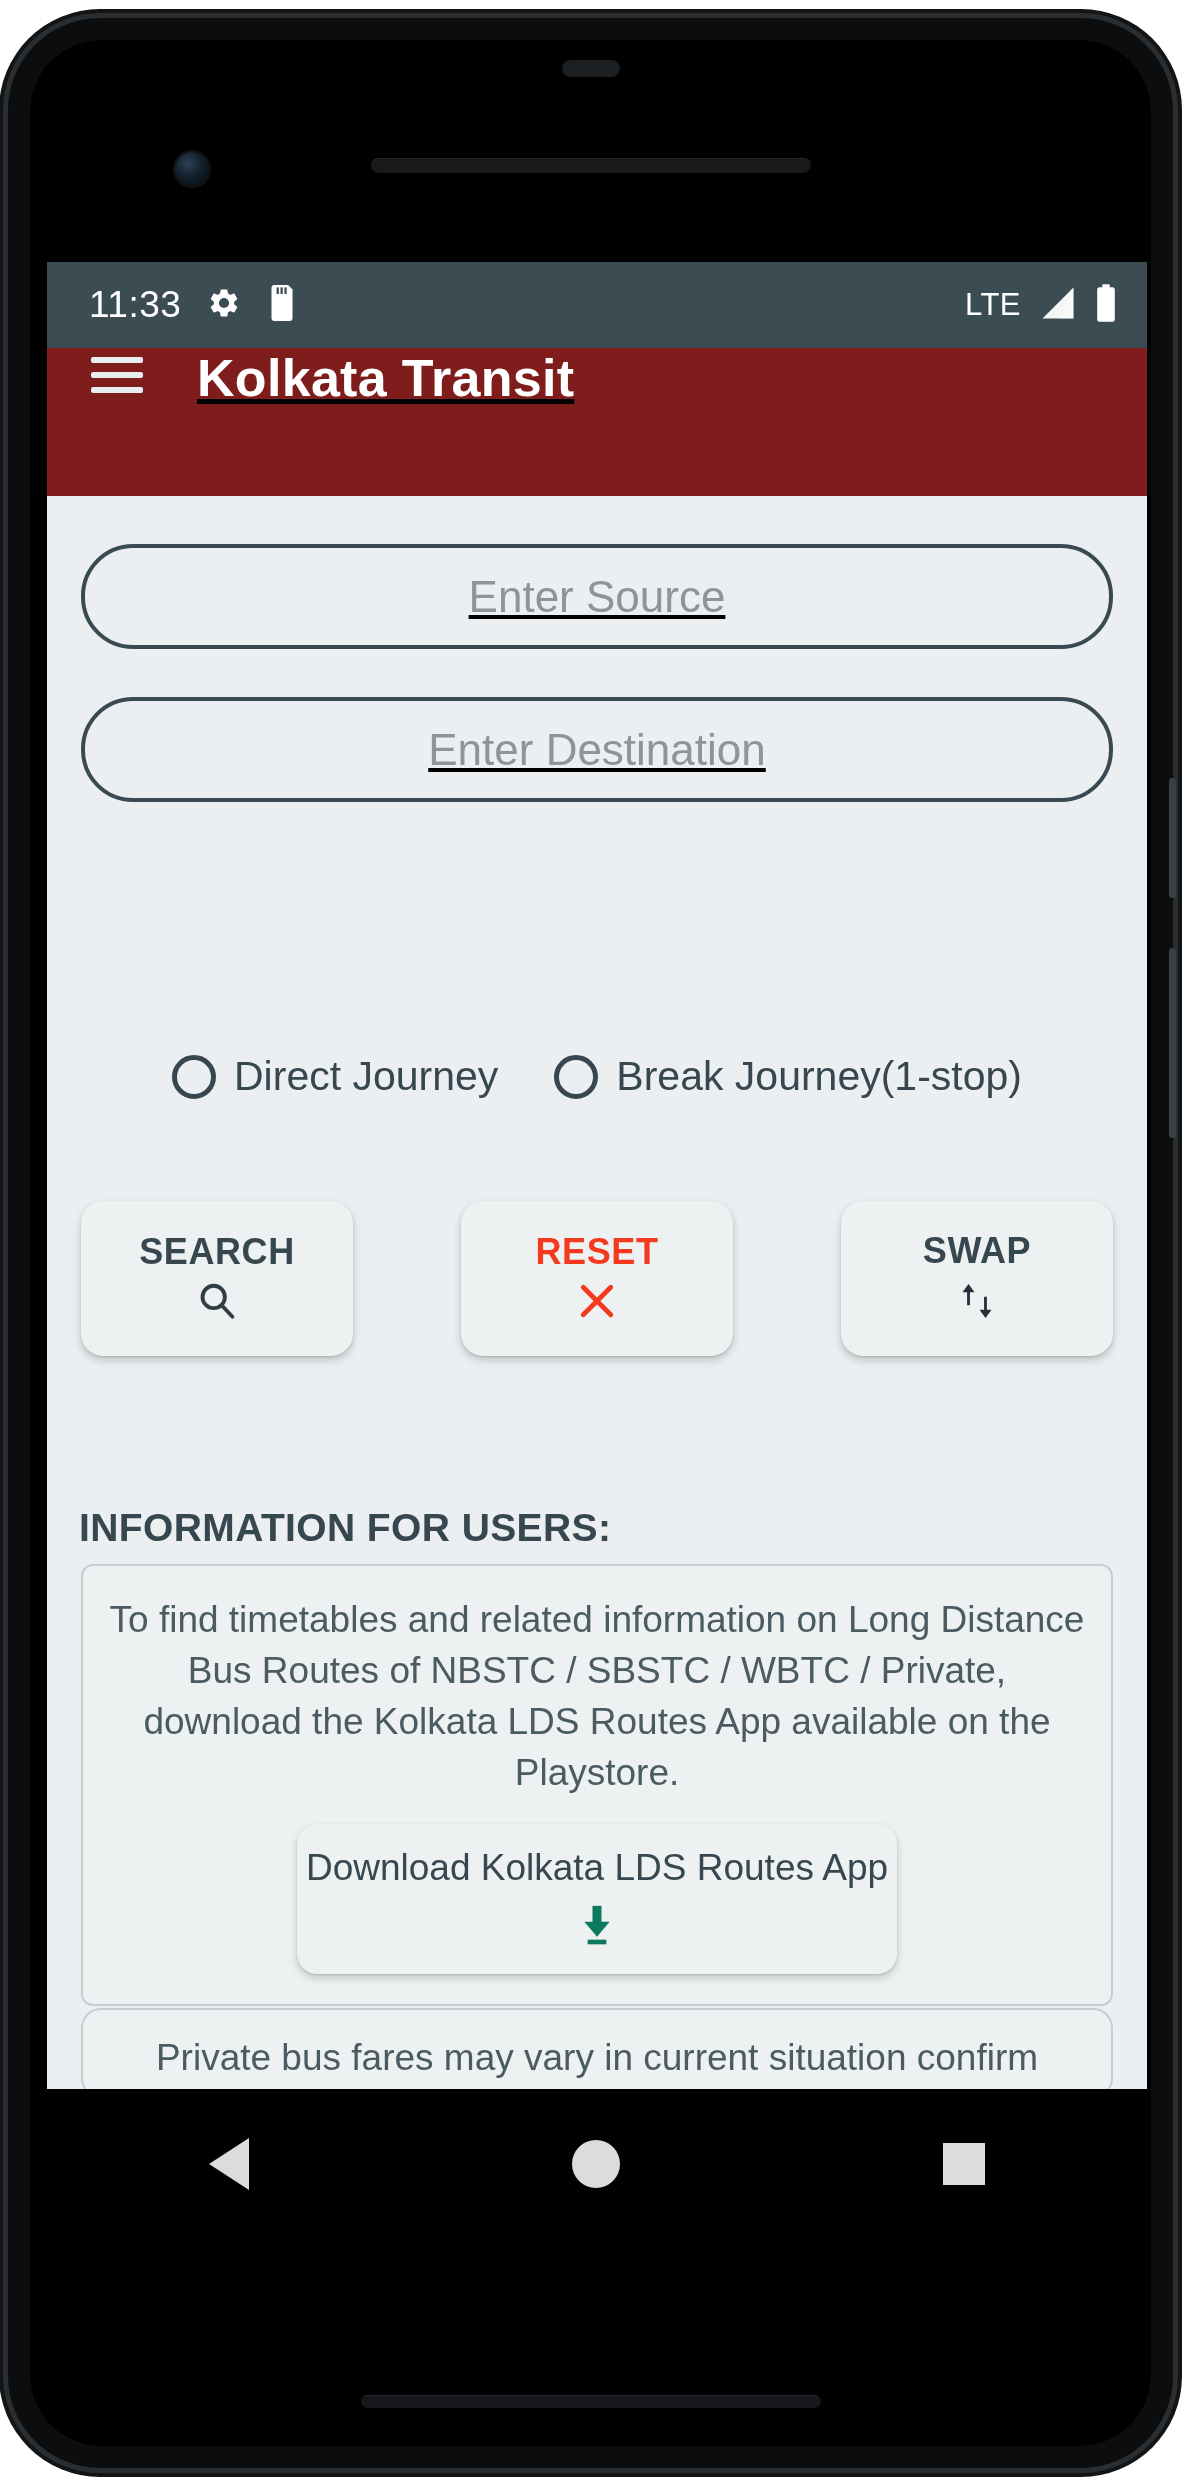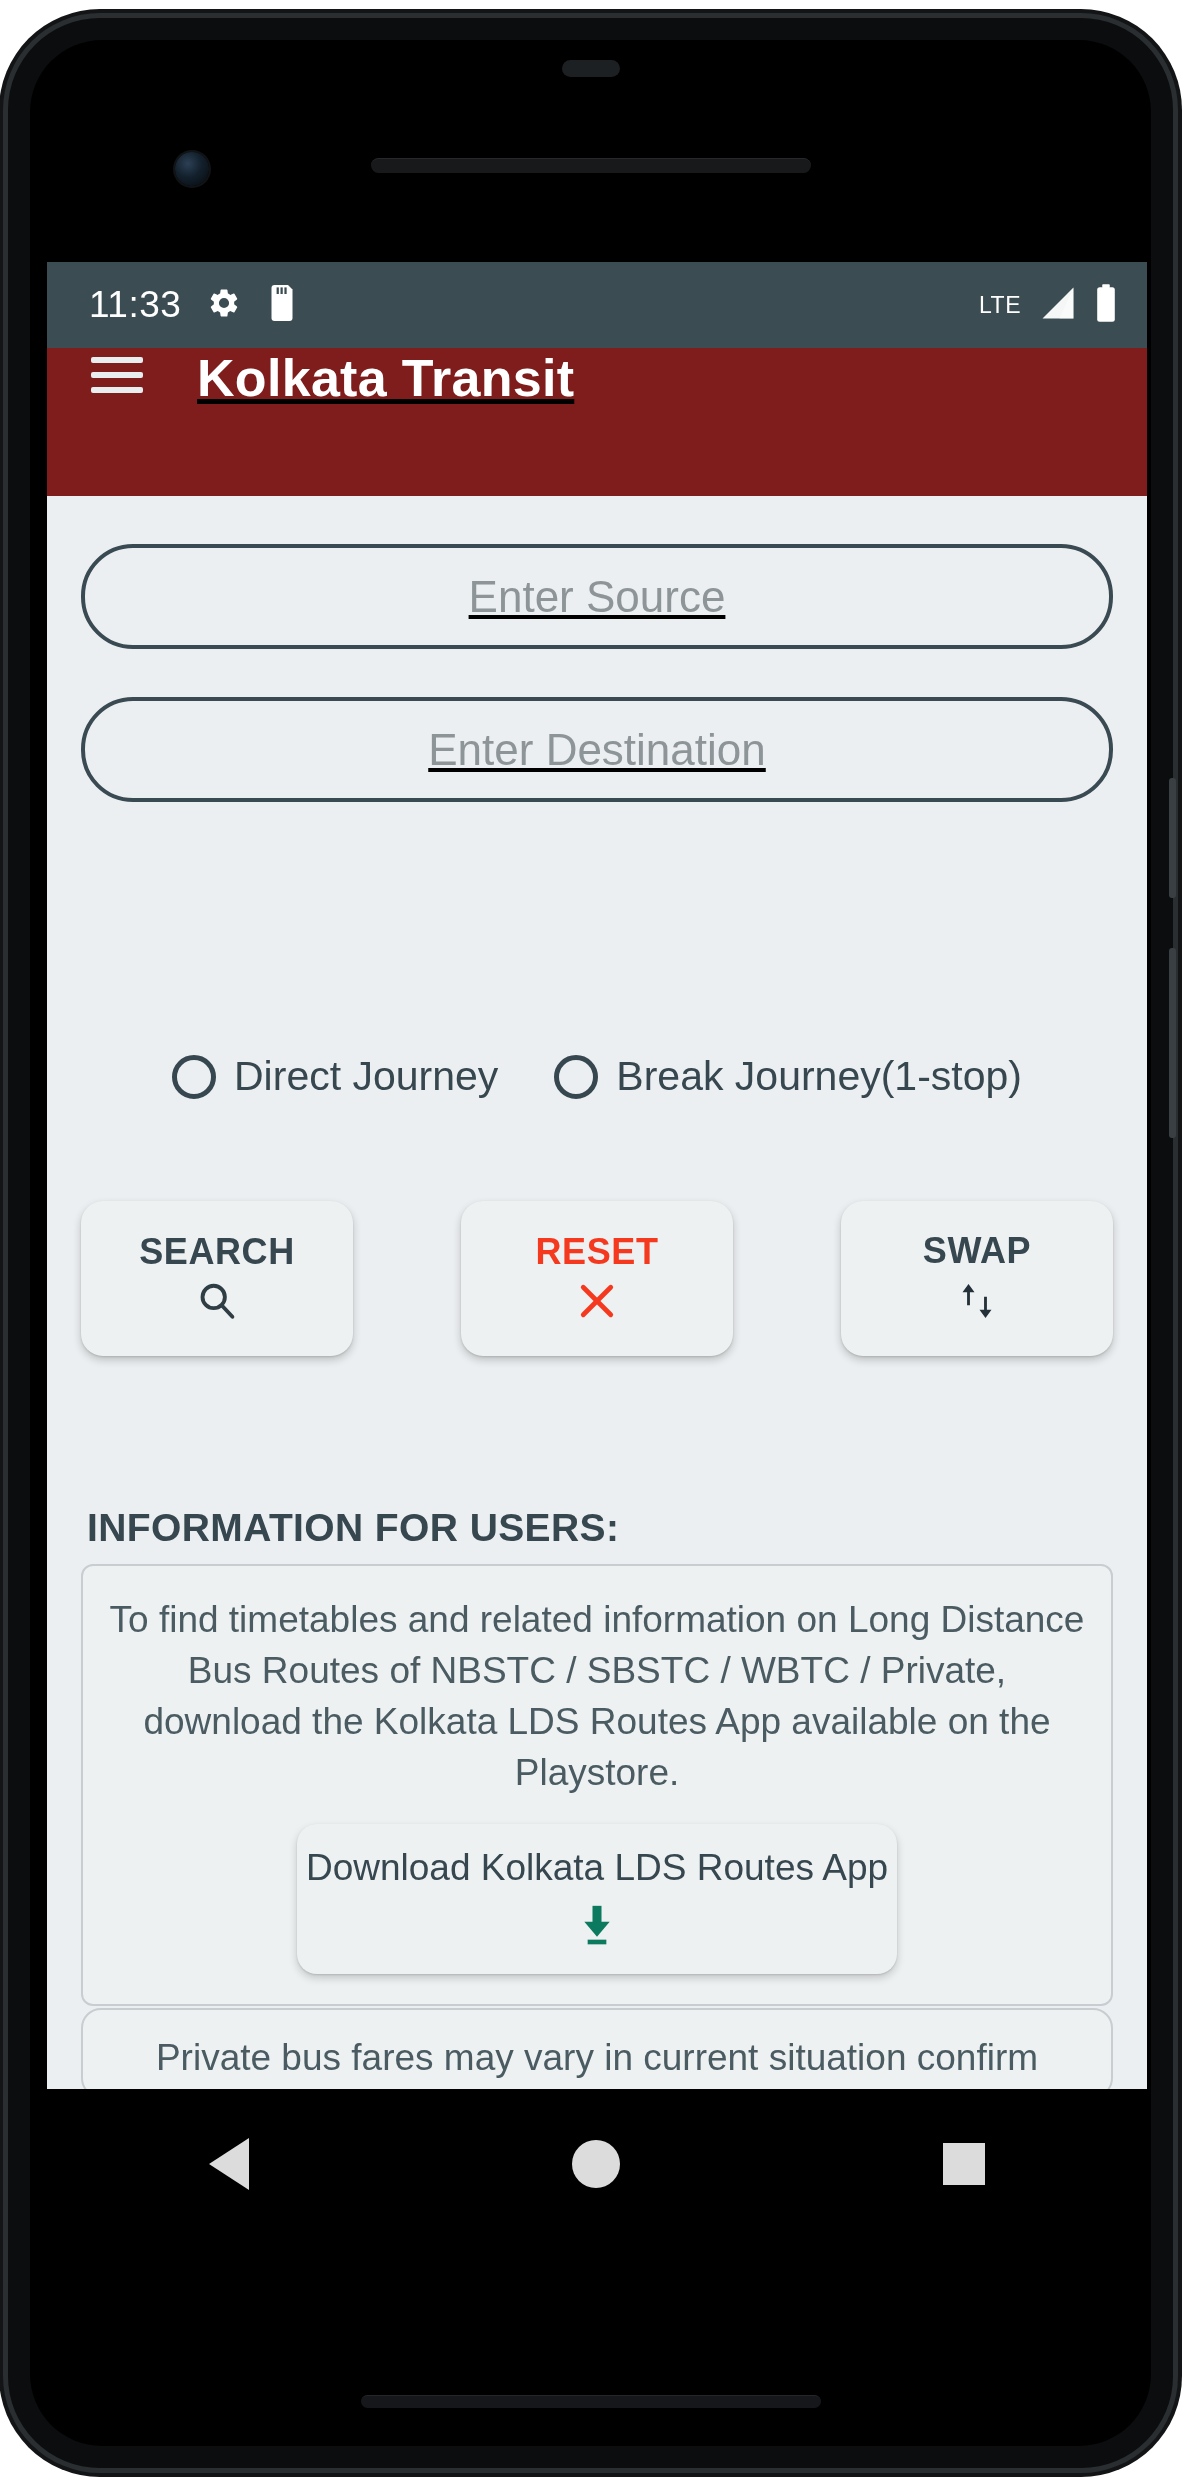--- a/index.html
+++ b/index.html
@@ -115,21 +115,21 @@
     height: 86px;
     background: #3c4c53;
     display: flex;
     align-items: center;
     padding: 0 30px 0 42px;
     color: #ffffff;
   }
   .sb-left { display: flex; align-items: center; gap: 26px; }
   .sb-time { font-size: 37px; font-weight: 400; letter-spacing: .5px; }
   .sb-right { margin-left: auto; display: flex; align-items: center; gap: 18px; }
-  .sb-lte { font-size: 23px; letter-spacing: .5px; }
+  .sb-lte { font-size: 31px; letter-spacing: .5px; }
 
   .icon-gear { display: block; }
   .icon-sd   { display: block; }
 
   
   .appbar {
     height: 148px;
     background: #7f1d1d;
     display: flex;
     padding-left: 44px;
@@ -216,21 +216,21 @@
   .act-label {
     font-size: 36px;
     font-weight: 700;
     letter-spacing: .6px;
     color: #37474f;
   }
   .act-label.danger { color: #f4391f; }
 
   .info-title {
     position: absolute;
-    left: 40px;
+    left: 32px;
     top: 1010px;
     font-size: 39px;
     font-weight: 700;
     color: #37474f;
     letter-spacing: .4px;
     text-align: right;
   }
 
   .info-card {
     position: absolute;

